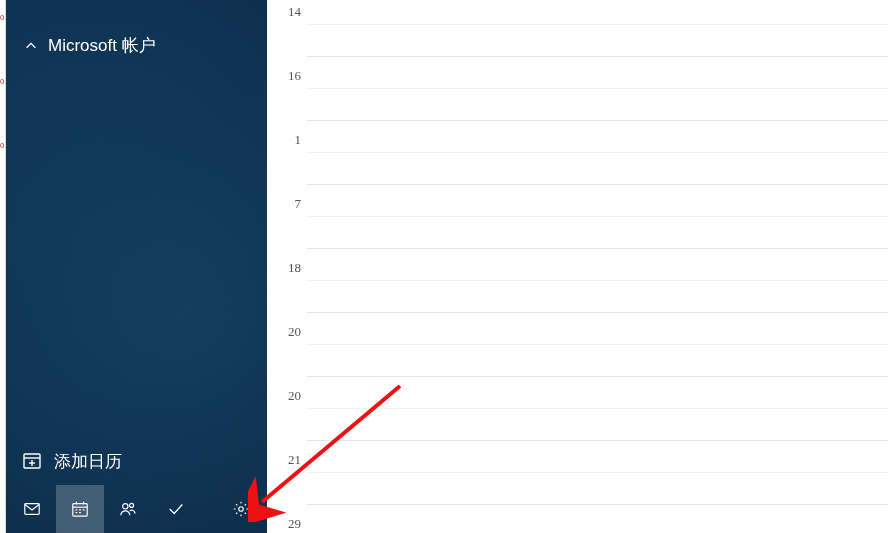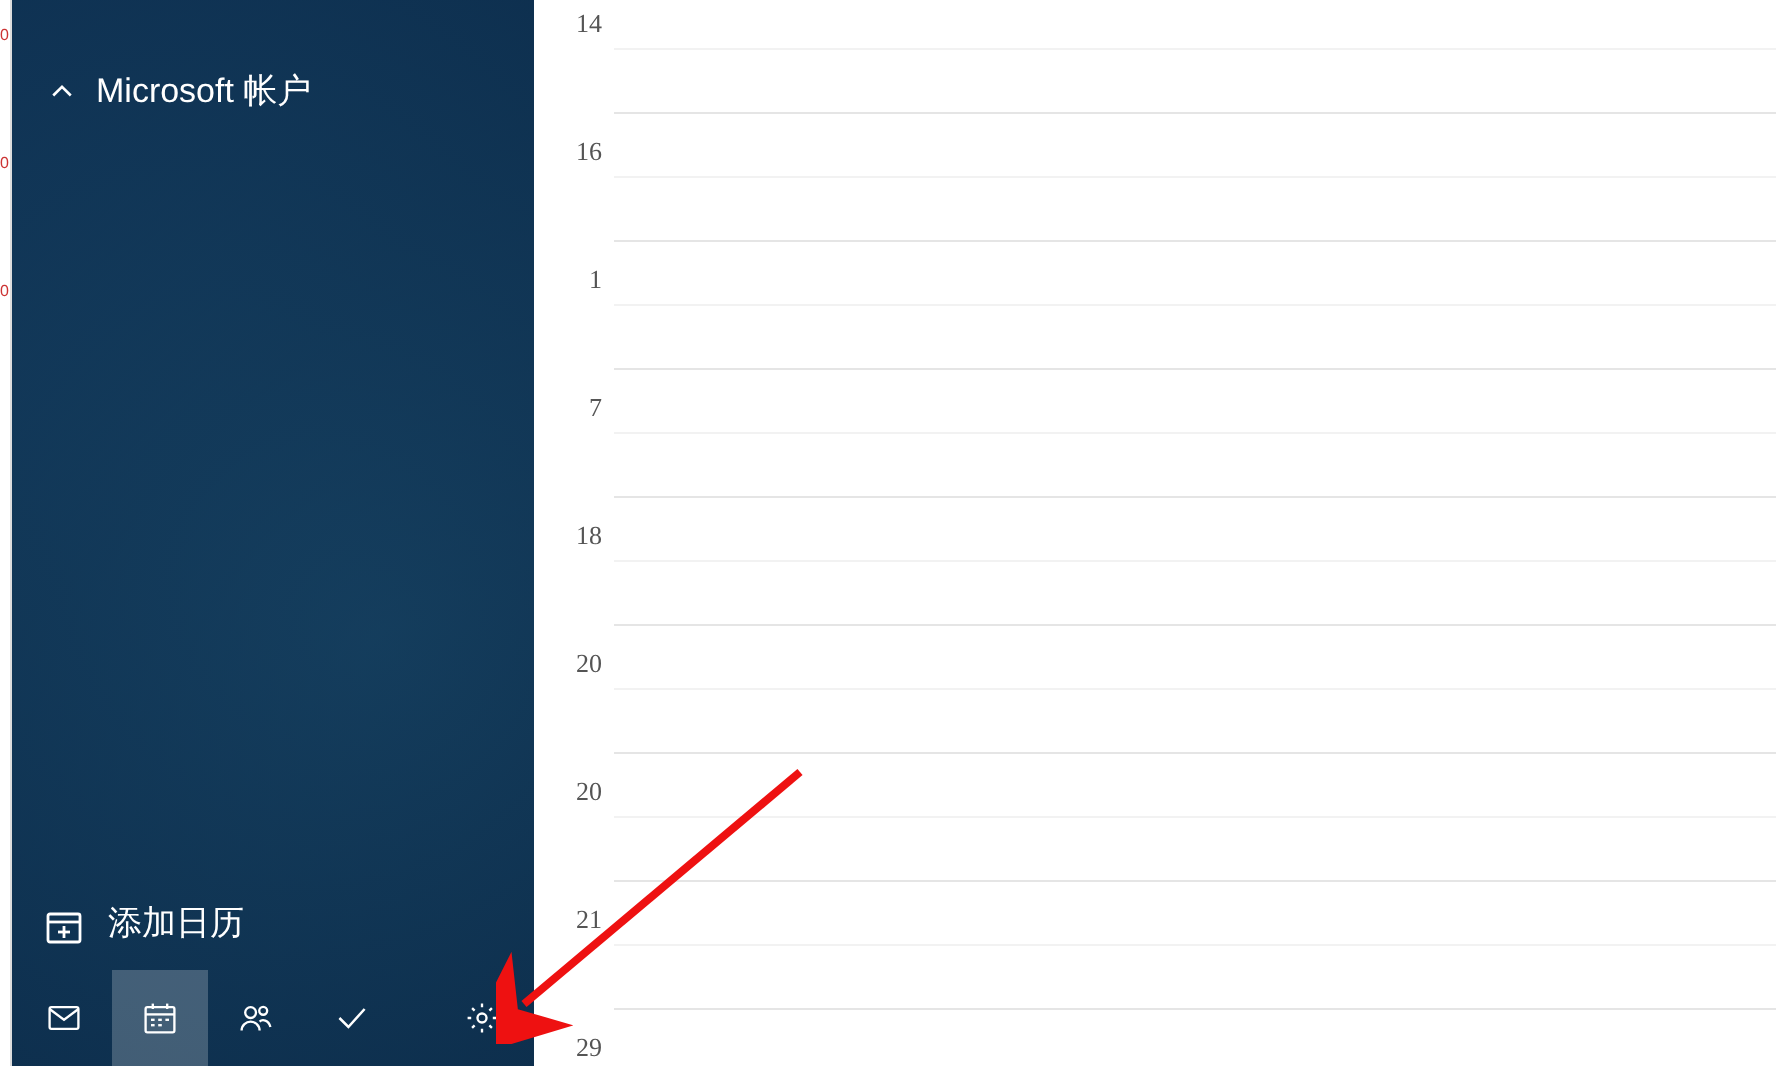--- a/index.html
+++ b/index.html
@@ -64,21 +64,21 @@
   .checkbox {
     width: 16px; height: 16px;
     background: #0c6dbf;
     border: 1px solid #fff;
     display: inline-flex;
     align-items: center; justify-content: center;
   }
   .checkbox svg { width: 12px; height: 12px; }
   .add-calendar {
     display: flex;
-    align-items: flex-end;
+    align-items: flex-start;
     gap: 12px;
     padding: 12px 14px 12px 16px;
     font-size: 17px;
     cursor: pointer;
   }
   .add-calendar .plus-cal {
     width: 20px; height: 20px;
     display: inline-flex;
   }
   .bottom-bar {

